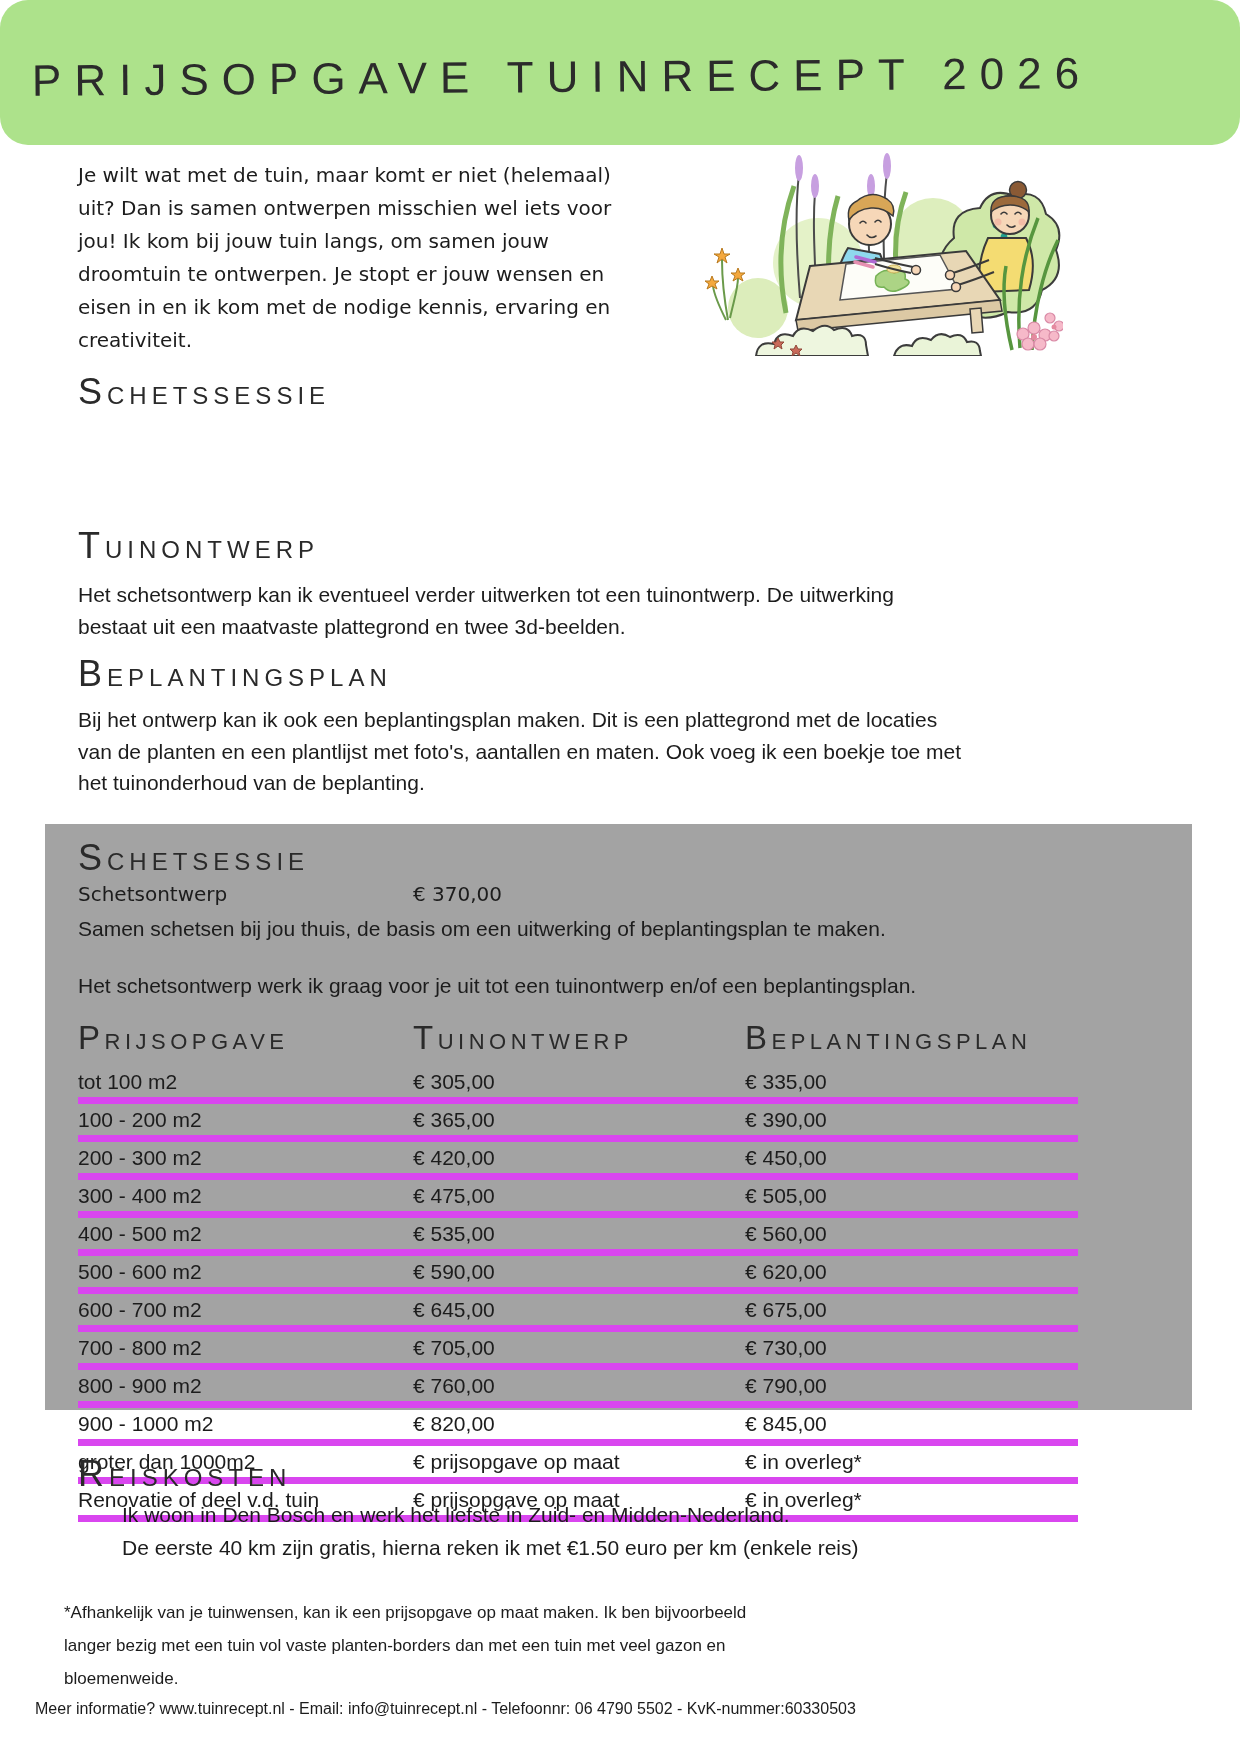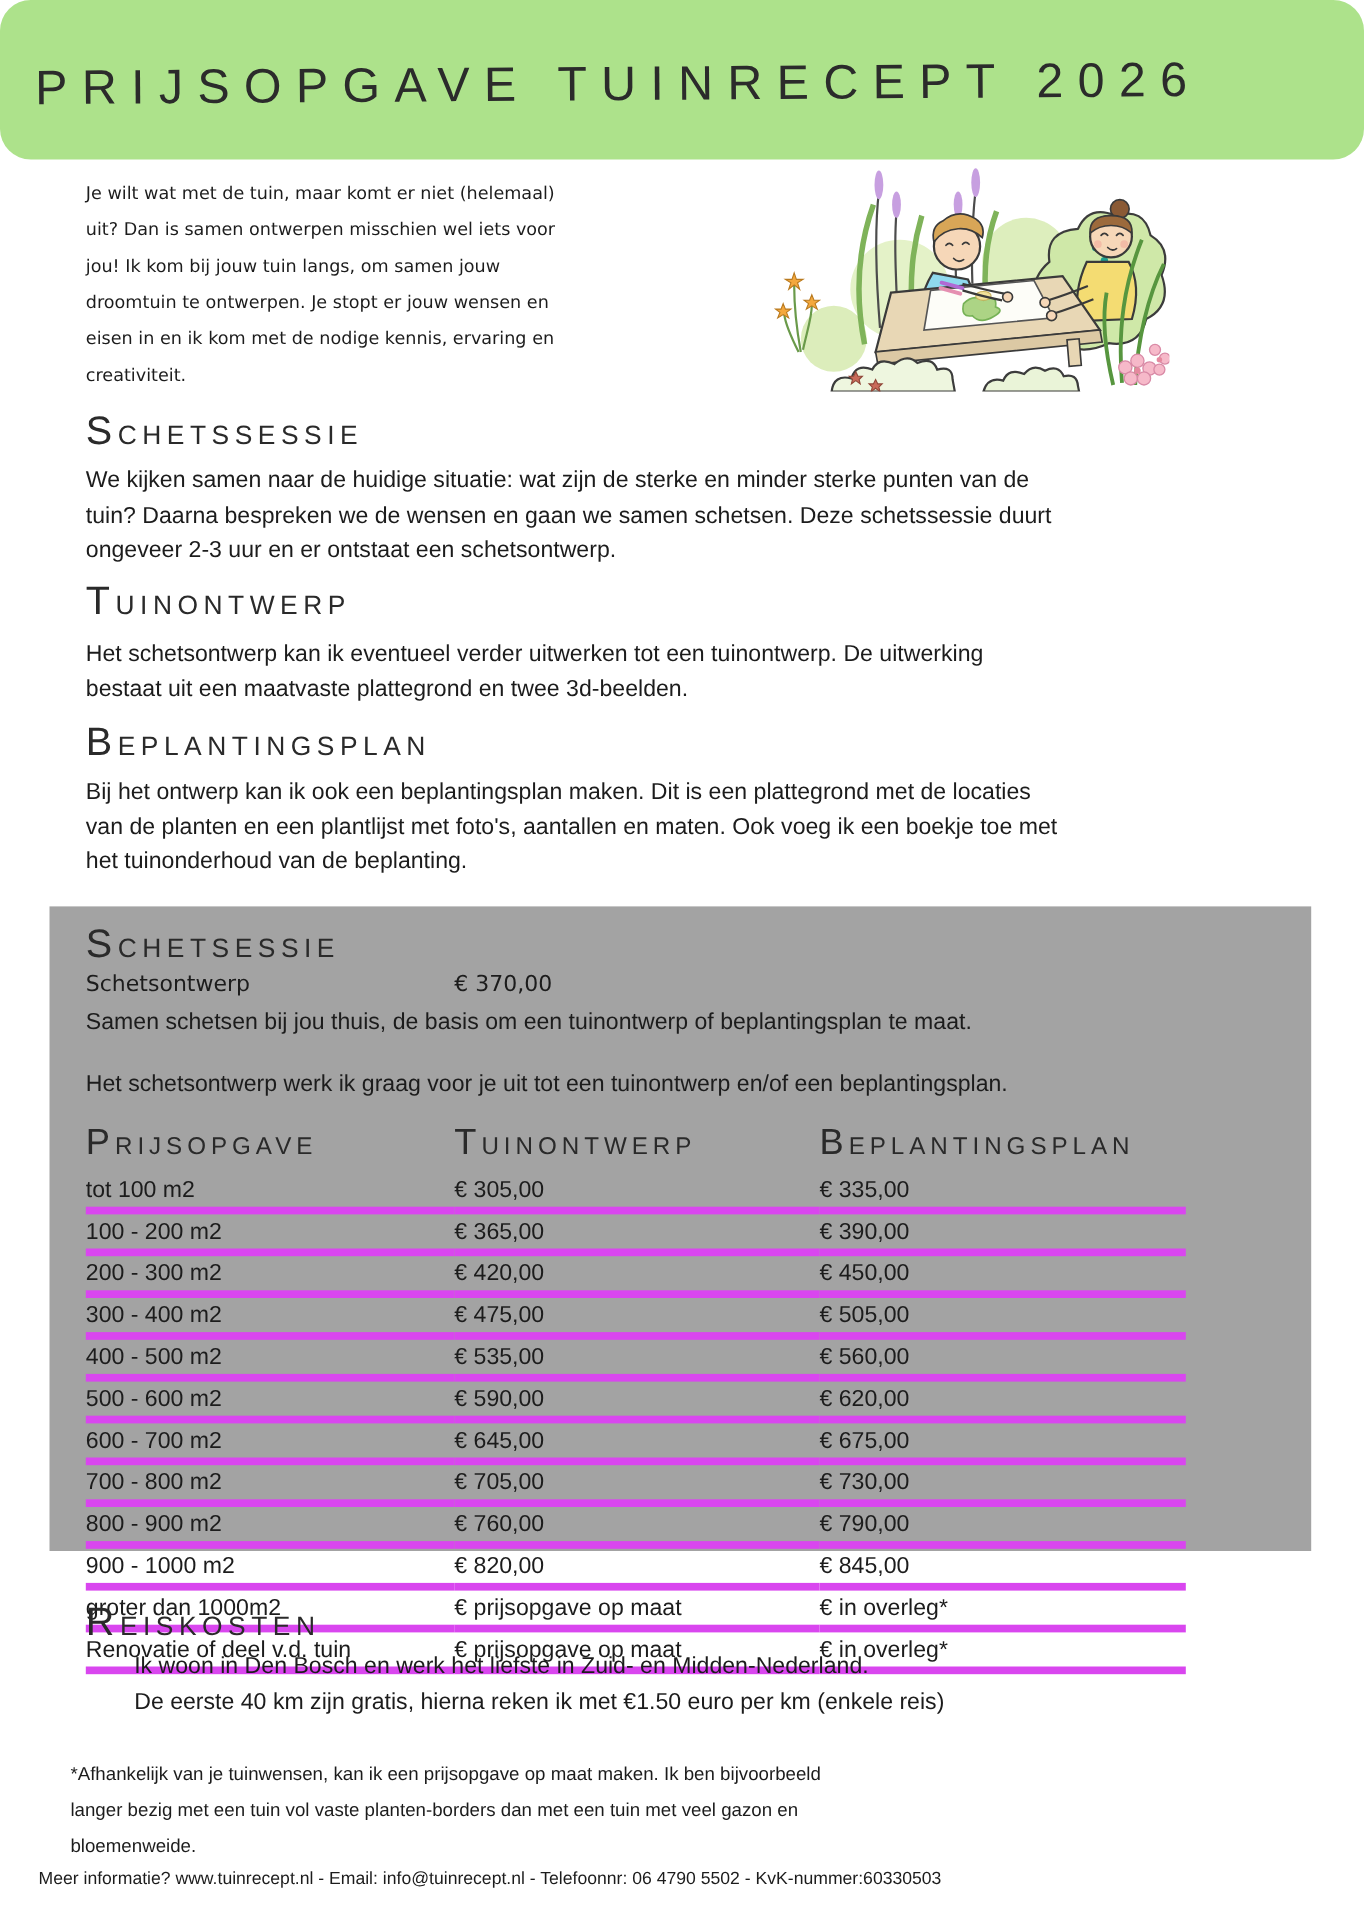--- a/index.html
+++ b/index.html
@@ -15,21 +15,21 @@
     position:relative; left:-58px; top:4px;
     font-size:44px; letter-spacing:13px; color:#2b2b2b; font-weight:400;
     transform:rotate(-0.4deg);
   }
   .hand {
     font-size:24px; letter-spacing:5px; color:#2a2a2a; font-weight:400; line-height:1.2;
   }
   .hand::first-letter { font-size:1.5em; }
   .intro {
     position:absolute; left:78px; top:159px; width:565px;
-    font-family:"DejaVu Sans", sans-serif; font-size:16px; line-height:33px;
+    font-family:"DejaVu Sans", sans-serif; font-size:20px; line-height:33px;
     white-space:pre-line;
   }
   .illu { position:absolute; left:698px; top:148px; width:365px; height:208px; }
   .sec-h { position:absolute; left:78px; }
   .sec-b {
     position:absolute; left:78px; width:1010px;
     font-size:21px; line-height:31.5px; white-space:pre-line;
   }
   .pricebox {
     position:absolute; left:45px; top:824px; width:1147px; height:586px;
@@ -184,38 +184,35 @@
         <circle cx="352" cy="170" r="5"></circle>
           <circle cx="361" cy="178" r="5"></circle>
           <circle cx="356" cy="188" r="5"></circle>
       </g>
       <circle cx="336" cy="189" r="3" fill="#e5899f"></circle>
       <circle cx="356" cy="179" r="2.5" fill="#e5899f"></circle>
     </g>
   </svg>
 
   <div class="sec-h hand" style="top:370px">SCHETSSESSIE</div>
-  <div class="sec-b" style="top:421px">We kijken samen naar de huidige situatie: wat zijn de sterke en minder sterke punten van de
-tuin? Daarna bespreken we de wensen en gaan we samen schetsen. Deze schetssessie duurt
-ongeveer 2-3 uur en er ontstaat een schetsontwerp.</div>
 
   <div class="sec-h hand" style="top:524px">TUINONTWERP</div>
   <div class="sec-b" style="top:579px">Het schetsontwerp kan ik eventueel verder uitwerken tot een tuinontwerp. De uitwerking
 bestaat uit een maatvaste plattegrond en twee 3d-beelden.</div>
 
   <div class="sec-h hand" style="top:652px">BEPLANTINGSPLAN</div>
   <div class="sec-b" style="top:704px">Bij het ontwerp kan ik ook een beplantingsplan maken. Dit is een plattegrond met de locaties
 van de planten en een plantlijst met foto's, aantallen en maten. Ook voeg ik een boekje toe met
 het tuinonderhoud van de beplanting.</div>
 
   <div class="pricebox">
     <div class="pb-h1 hand">SCHETSESSIE</div>
     <div class="pb-item-label">Schetsontwerp</div>
     <div class="pb-item-price">€ 370,00</div>
-    <div class="pb-desc">Samen schetsen bij jou thuis, de basis om een tuinontwerp of beplantingsplan te maat.</div>
+    <div class="pb-desc">Samen schetsen bij jou thuis, de basis om een uitwerking of beplantingsplan te maken.</div>
     <div class="pb-lead">Het schetsontwerp werk ik graag voor je uit tot een tuinontwerp en/of een beplantingsplan.</div>
 
     <table class="pb-table">
       <colgroup>
           <col class="c1">
           <col class="c2">
           <col class="c3">
         </colgroup>
       <thead>
         <tr>

